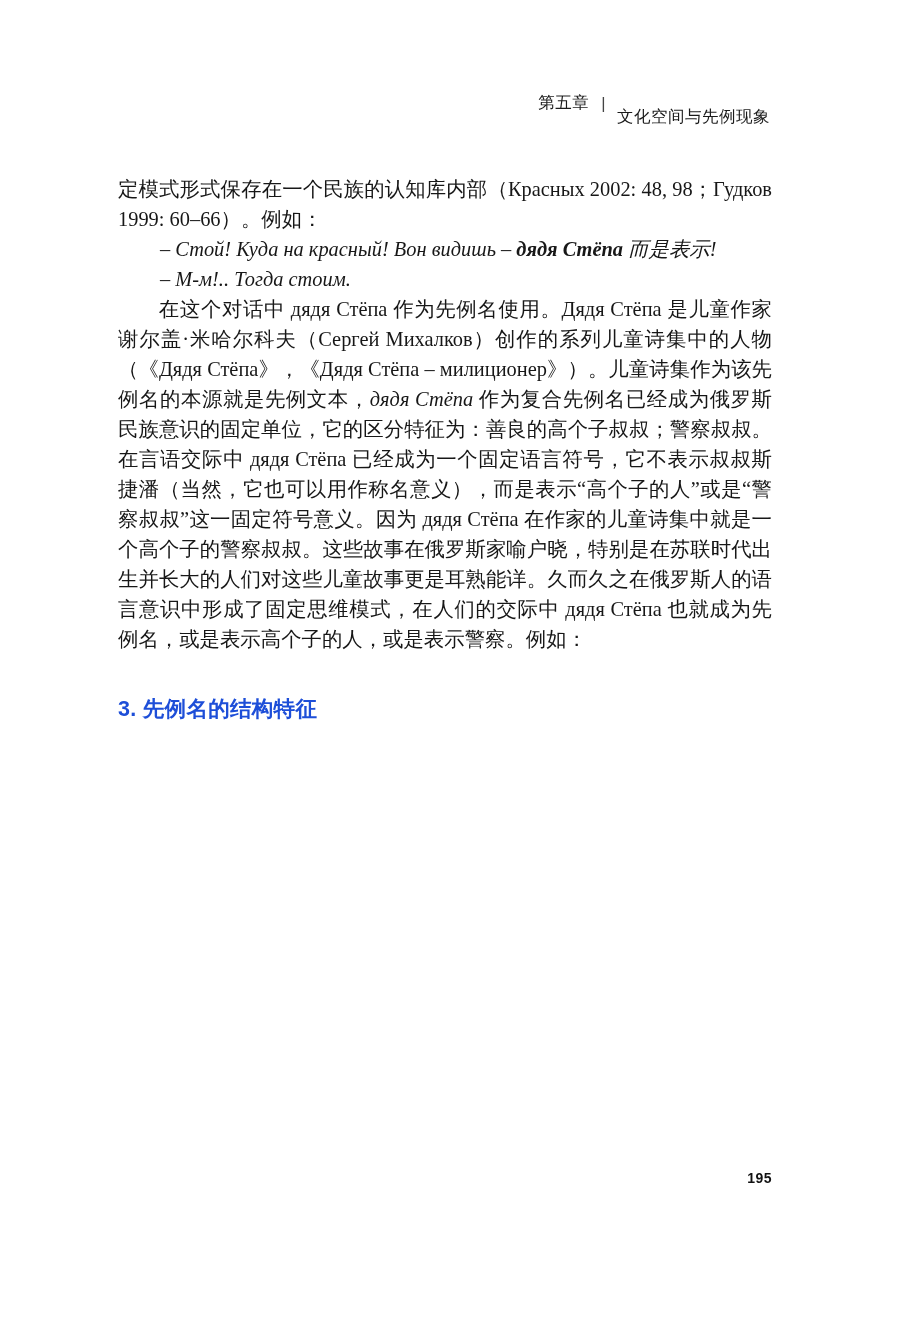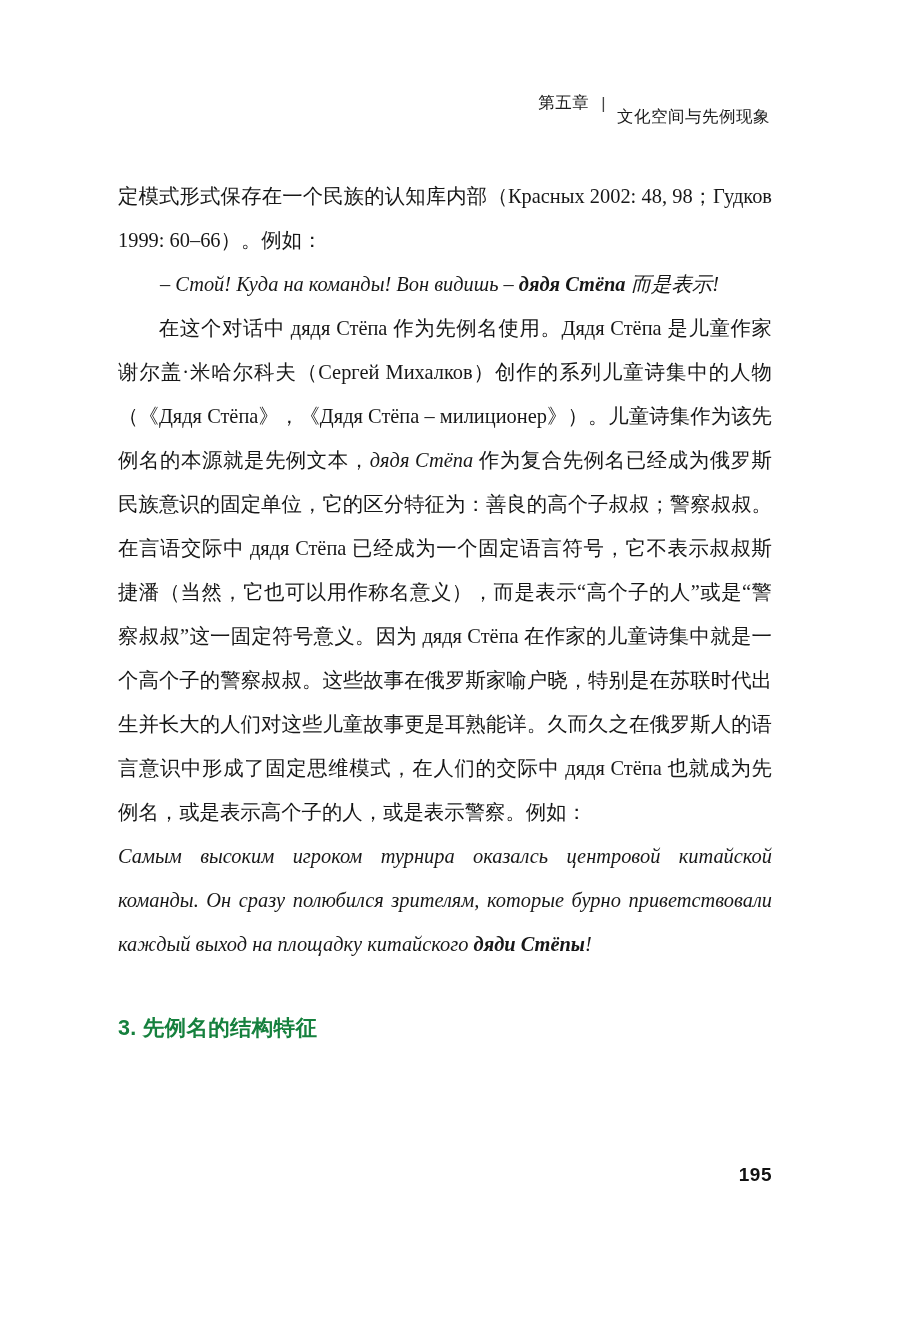--- a/index.html
+++ b/index.html
@@ -43,21 +43,21 @@
     color: #444;
     font-weight: 300;
   }
   .runhead .title {
     font-weight: 500;
     margin-top: 28px;
   }
   
   .body-text {
     font-size: 20.4px;
-    line-height: 44px;
+    line-height: 30px;
     text-align: justify;
     text-justify: inter-ideograph;
     color: #171717;
   }
   .body-text p {
     margin: 0;
   }
   .indent2 {
     text-indent: 2em;
   }
@@ -75,57 +75,57 @@
   }
   .ital-block {
     font-style: italic;
     text-align: justify;
   }
   
   .section-heading {
     font-family: "Liberation Sans", sans-serif;
     font-size: 21.5px;
     font-weight: bold;
-    color: #15803d;
+    color: #1d4ed8;
     margin: 40px 0 4px 0;
     letter-spacing: 0.3px;
   }
   
   .folio {
     position: absolute;
     right: 128px;
     bottom: 58px;
     font-family: "Liberation Sans", sans-serif;
-    font-size: 19px;
+    font-size: 14px;
     font-weight: bold;
     color: #111;
     letter-spacing: 0.5px;
   }
 </style>
 </head>
 <body>
 
 <div class="page">
 
   <div class="runhead">
     <span class="chapter">第五章</span>
     <span class="sep">|</span>
     <span class="title">文化空间与先例现象</span>
   </div>
 
   <div class="body-text">
 
     <p>定模式形式保存在一个民族的认知库内部（Красных 2002: 48, 98；Гудков 1999: 60–66）。例如：</p>
 
-    <p class="quote-line"><span>– Стой! Куда на команды! Вон видишь – </span><span class="bold-ital">дядя Стёпа</span><span> 而是表示!</span></p>
+    <p class="quote-line"><span>– Стой! Куда на красный! Вон видишь – </span><span class="bold-ital">дядя Стёпа</span><span> 而是表示!</span></p>
 
+    <p class="quote-line">– М-м!.. Тогда стоим.</p>
 
     <p class="indent2"><span>在这个对话中 дядя Стёпа 作为先例名使用。Дядя Стёпа 是儿童作家谢尔盖·米哈尔科夫（Сергей Михалков）创作的系列儿童诗集中的人物（《Дядя Стёпа》，《Дядя Стёпа – милиционер》）。儿童诗集作为该先例名的本源就是先例文本，</span><span class="ital">дядя Стёпа</span><span> 作为复合先例名已经成为俄罗斯民族意识的固定单位，它的区分特征为：善良的高个子叔叔；警察叔叔。在言语交际中 дядя Стёпа 已经成为一个固定语言符号，它不表示叔叔斯捷潘（当然，它也可以用作称名意义），而是表示“高个子的人”或是“警察叔叔”这一固定符号意义。因为 дядя Стёпа 在作家的儿童诗集中就是一个高个子的警察叔叔。这些故事在俄罗斯家喻户晓，特别是在苏联时代出生并长大的人们对这些儿童故事更是耳熟能详。久而久之在俄罗斯人的语言意识中形成了固定思维模式，在人们的交际中 дядя Стёпа 也就成为先例名，或是表示高个子的人，或是表示警察。例如：</span></p>
 
-    <p class="ital-block"><span>Самым высоким игроком турнира оказалсь центровой китайской команды. Он сразу полюбился зрителям, которые бурно приветствовали каждый выход на площадку китайского </span><span class="bold-ital">дяди Стёпы</span><span>!</span></p>
 
 
     <h2 class="section-heading">3. 先例名的结构特征</h2>
 
 
   </div>
 
   <div class="folio">195</div>
 
 </div>

